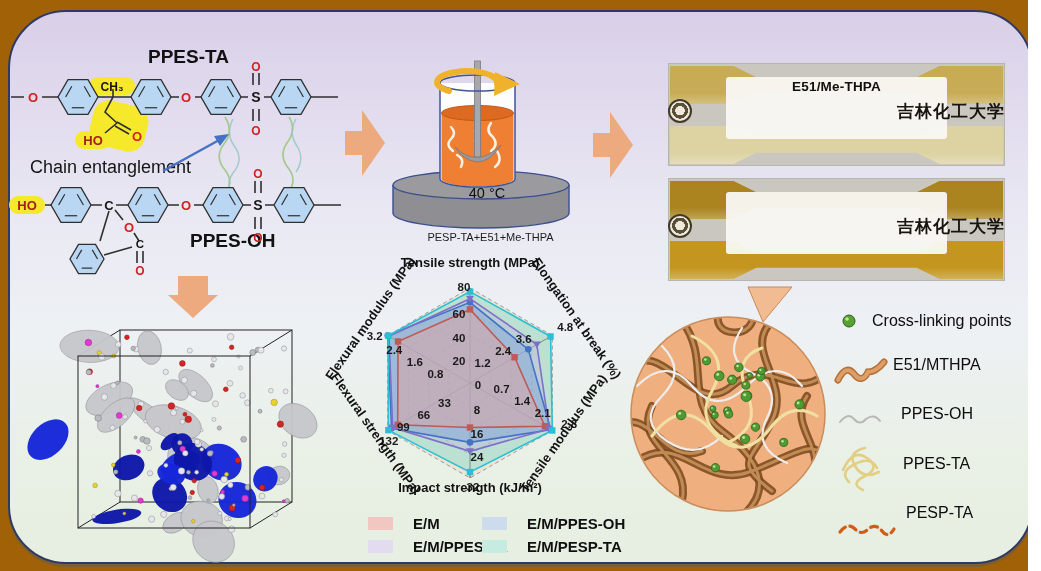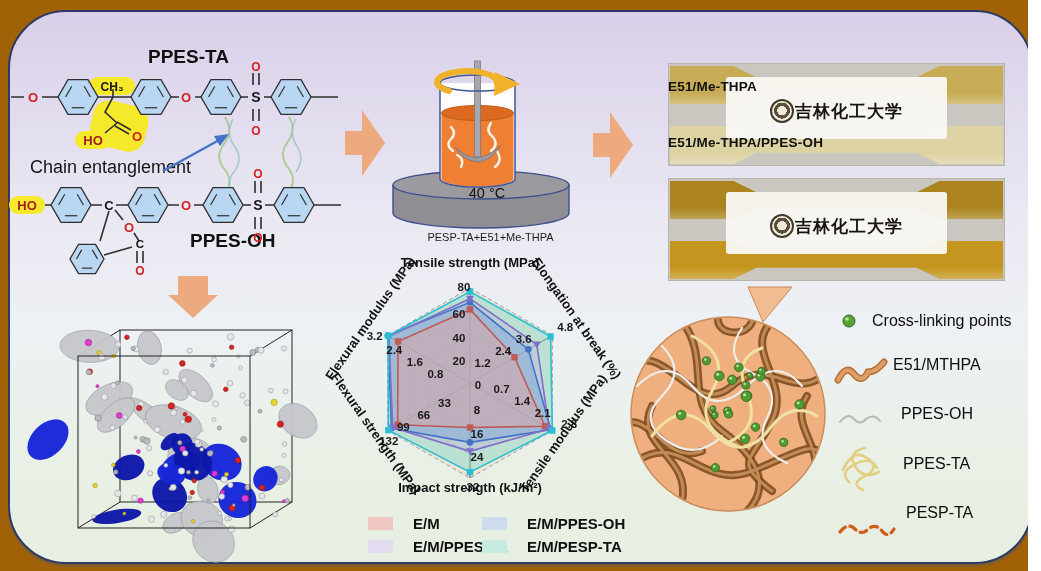--- a/index.html
+++ b/index.html
@@ -13,22 +13,22 @@
   svg{overflow:visible;display:block}
   .struct-label{font-size:19px;font-weight:bold;color:#111;white-space:nowrap}
   .chain-label{font-size:18px;color:#151515;white-space:nowrap}
   .caption{font-size:11px;color:#1c1c1c;text-align:center}
   .temp{font-size:14.5px;color:#101010;text-align:center}
   .arrow{fill:var(--arrow,#edaa7e)}
   .photo{position:absolute;width:337px;height:103px;background:#cac7c1;box-shadow:0 0 0 1px #b8b5ae inset}
   .dogbone{position:absolute;left:2px;width:333px;height:38px;
            clip-path:polygon(0 0,19% 0,26% 30%,74% 30%,81% 0,100% 0,100% 100%,81% 100%,74% 70%,26% 70%,19% 100%,0 100%)}
   .whiteband{position:absolute;left:58px;top:14px;width:221px;height:62px;background:rgba(249,248,244,.95);border-radius:3px}
-  .photo-line{font-size:13.5px;font-weight:bold;color:#101010;width:100%;position:absolute;letter-spacing:.2px}
-  .stamp-row{position:absolute;width:100%;display:flex;justify-content:center;align-items:center;gap:1px}
+  .photo-line{font-size:13.5px;font-weight:bold;color:#101010;text-align:center;width:100%;position:absolute;letter-spacing:.2px}
+  .stamp-row{position:absolute;width:100%;display:flex;justify-content:space-between;align-items:center;gap:1px}
   .stamp-text{font-size:17px;font-weight:bold;color:#18140e;letter-spacing:1px}
   .logo{width:20px;height:20px;border:2px solid #423a28;border-radius:50%;flex:0 0 auto;
         background:radial-gradient(circle at 50% 48%,#efe9db 0 32%,#5a4f38 33% 55%,#efe9db 56% 100%)}
   .clegend-item{position:absolute;display:flex;align-items:center;gap:20px}
   .swatch{width:25px;height:13px;display:inline-block}
   .clegend-label{font-size:15px;font-weight:600;color:#101010;white-space:nowrap}
   .rlegend-label{position:absolute;font-size:16px;font-weight:400;color:#0d0d0d;white-space:nowrap}
 </style>
 </head>
 <body>
@@ -186,21 +186,20 @@
 
   <div class="photo" style="left:668px;top:63px">
     <div class="dogbone" style="top: 3px; background: linear-gradient(rgb(199, 171, 85) 0%, rgb(199, 171, 85) 70%, rgba(255, 255, 255, 0.25) 100%), rgb(199, 171, 85);"></div>
     <div class="dogbone" style="top: 63px; background: linear-gradient(rgb(221, 210, 162) 0%, rgb(221, 210, 162) 70%, rgba(255, 255, 255, 0.25) 100%), rgb(221, 210, 162);"></div>
     <div class="whiteband"></div>
     <div class="photo-line" style="top:16px">E51/Me-THPA</div>
     <div class="stamp-row" style="top:36px">
       <span class="logo"></span>
       <span class="stamp-text">吉林化工大学</span>
     </div>
-    <div class="photo-line" style="top:72px">E51/Me-THPA/PPES-OH</div>
   </div>
 
   <div class="photo" style="left:668px;top:178px">
     <div class="dogbone" style="top: 3px; background: linear-gradient(rgb(171, 132, 31) 0%, rgb(171, 132, 31) 70%, rgba(255, 255, 255, 0.25) 100%), rgb(171, 132, 31);"></div>
     <div class="dogbone" style="top: 63px; background: linear-gradient(rgb(196, 150, 31) 0%, rgb(196, 150, 31) 70%, rgba(255, 255, 255, 0.25) 100%), rgb(196, 150, 31);"></div>
     <div class="whiteband"></div>
     <div class="stamp-row" style="top:36px">
       <span class="logo"></span>
       <span class="stamp-text">吉林化工大学</span>
     </div>

